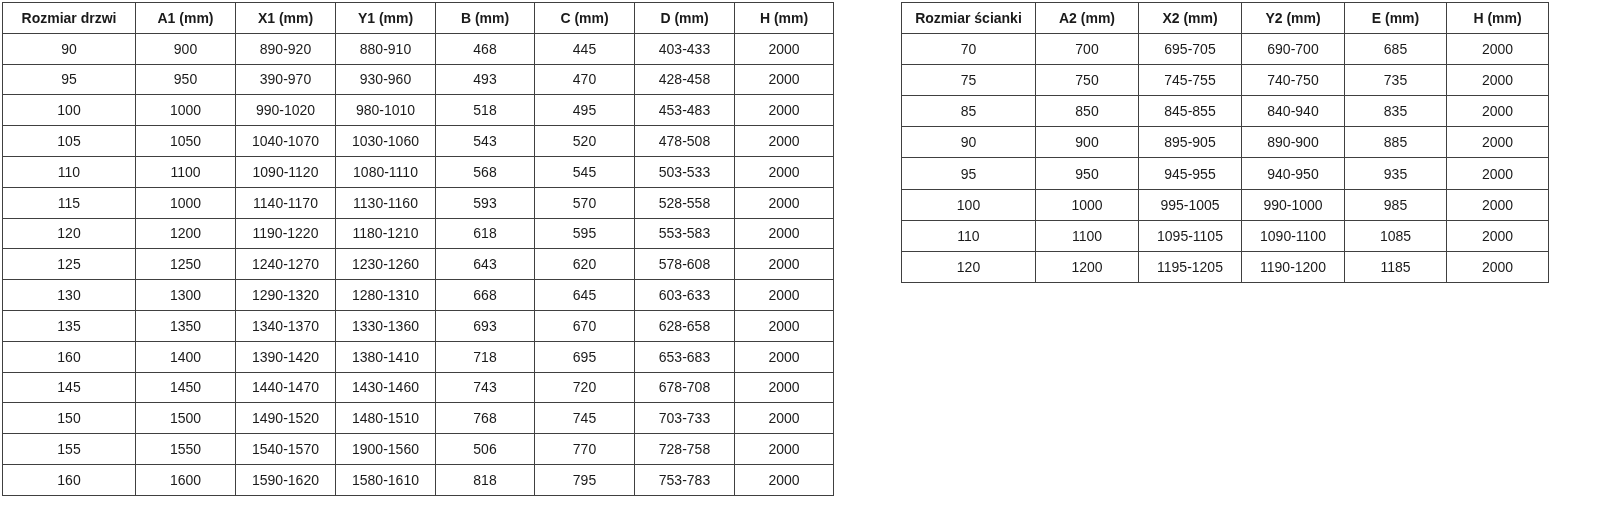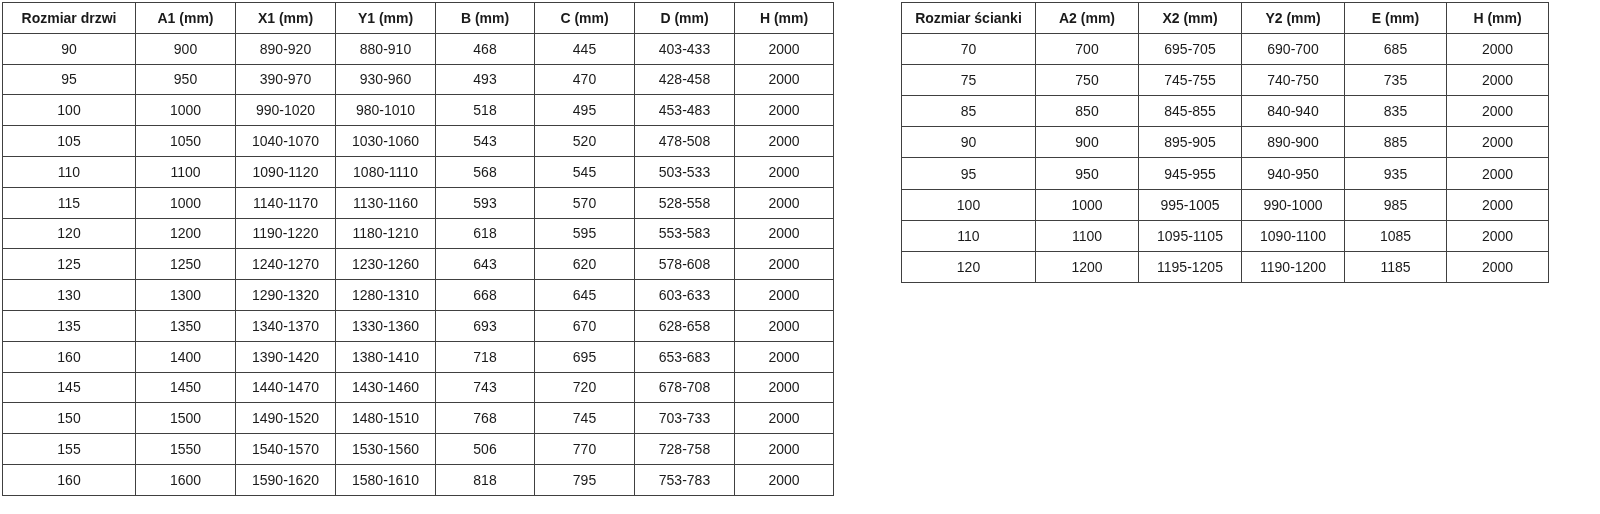--- a/index.html
+++ b/index.html
@@ -203,21 +203,21 @@
           <td>1480-1510</td>
           <td>768</td>
           <td>745</td>
           <td>703-733</td>
           <td>2000</td>
         </tr>
         <tr>
           <td>155</td>
           <td>1550</td>
           <td>1540-1570</td>
-          <td>1530-1560</td>
+          <td>1900-1560</td>
           <td>506</td>
           <td>770</td>
           <td>728-758</td>
           <td>2000</td>
         </tr>
         <tr>
           <td>160</td>
           <td>1600</td>
           <td>1590-1620</td>
           <td>1580-1610</td>

